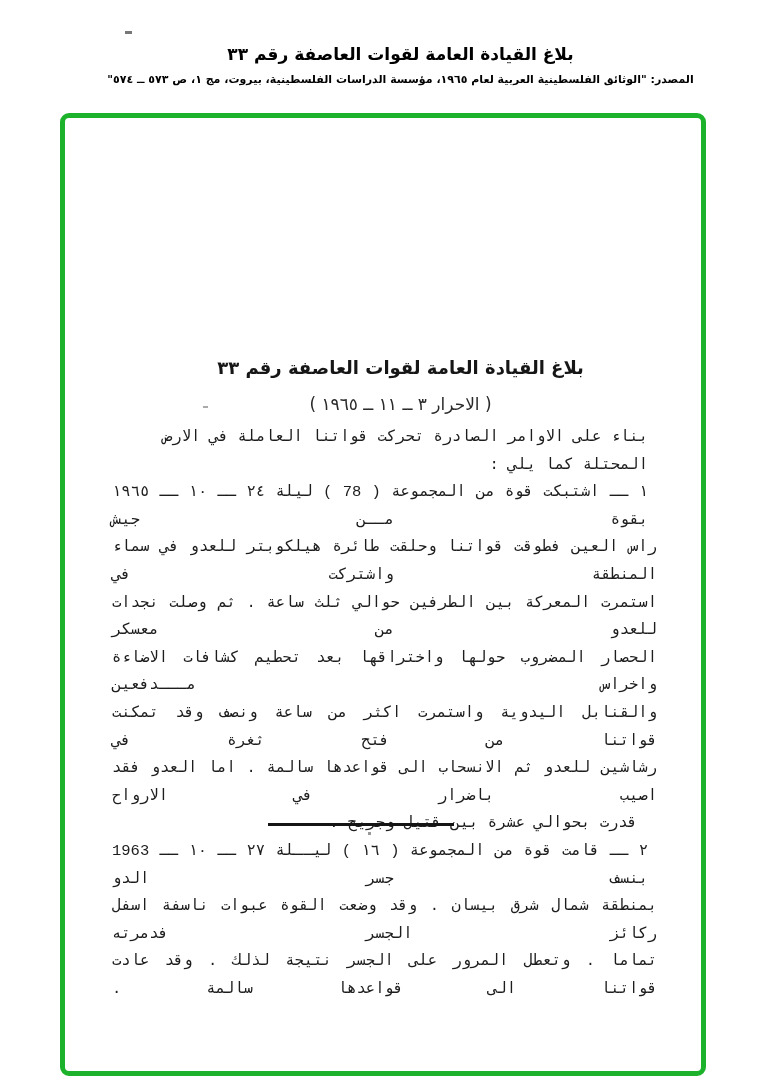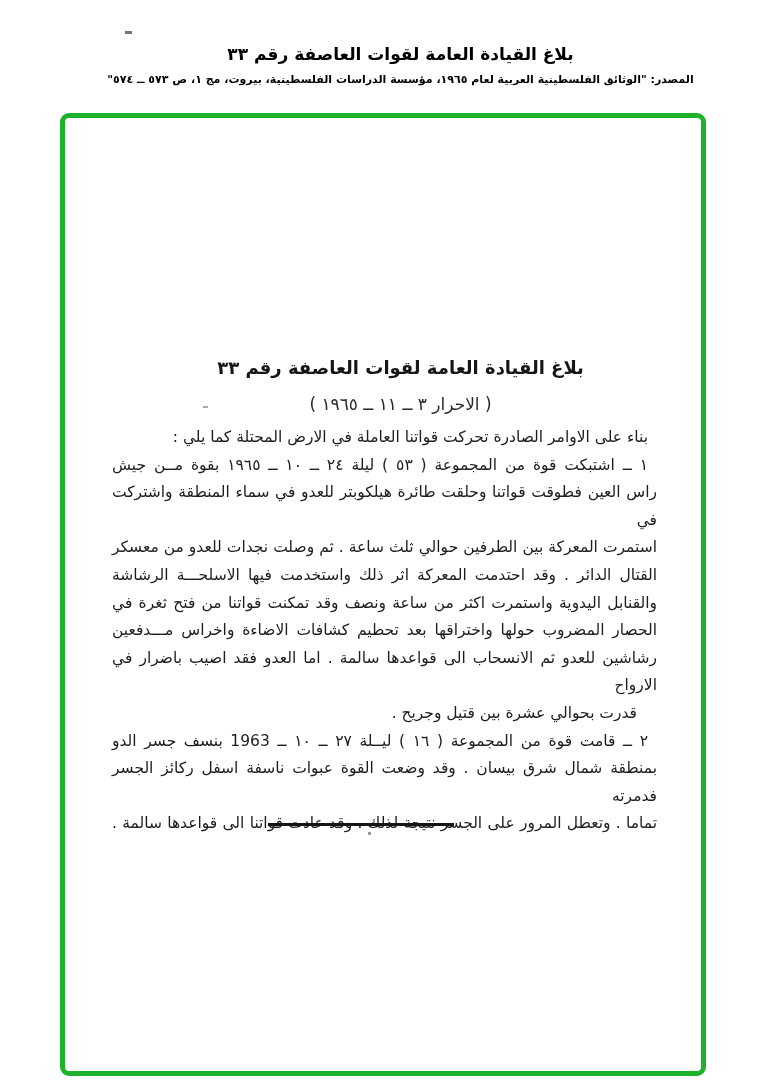--- a/index.html
+++ b/index.html
@@ -65,20 +65,21 @@
   }
   .doc-body {
     position: absolute;
     top: 424px;
     left: 112px;
     width: 545px;
     direction: rtl;
     font-size: 15.5px;
     line-height: 27.6px;
     color: #1d1d1d;
+    font-family: Liberation Mono, monospace;
   }
   .ln { text-align: right; }
   .ln.justify { text-align: justify; text-align-last: justify; }
   .ln.indent { padding-right: 9px; }
   .ln.short-indent { padding-right: 20px; }
 
   .divider {
     position: absolute;
     top: 823px; left: 268px;
     width: 186px; height: 3px;
@@ -104,26 +105,25 @@
   <div class="speck speck-a"></div>
 
   <div class="scan-frame" style="border-color: rgb(28, 178, 43);"></div>
 
   <div class="doc-title">بلاغ القيادة العامة لقوات العاصفة رقم ٣٣</div>
   <div class="doc-subtitle">( الاحرار ٣ ــ ١١ ــ ١٩٦٥ )</div>
   <div class="speck speck-b"></div>
 
   <div class="doc-body">
     <div class="ln indent">بناء على الاوامر الصادرة تحركت قواتنا العاملة في الارض المحتلة كما يلي :</div>
-    <div class="ln indent justify">١ ــ اشتبكت قوة من المجموعة ( ٥٣ ) ليلة ٢٤ ــ ١٠ ــ ١٩٦٥ بقوة مــن جيش</div>
+    <div class="ln indent justify">١ ــ اشتبكت قوة من المجموعة ( 78 ) ليلة ٢٤ ــ ١٠ ــ ١٩٦٥ بقوة مــن جيش</div>
     <div class="ln justify">راس العين فطوقت قواتنا وحلقت طائرة هيلكوبتر للعدو في سماء المنطقة واشتركت في</div>
     <div class="ln justify">استمرت المعركة بين الطرفين حوالي ثلث ساعة . ثم وصلت نجدات للعدو من معسكر</div>
-    <div class="ln justify">القتال الدائر . وقد احتدمت المعركة اثر ذلك واستخدمت فيها الاسلحـــة الرشاشة</div>
+    <div class="ln justify">الحصار المضروب حولها واختراقها بعد تحطيم كشافات الاضاءة واخراس مـــدفعين</div>
     <div class="ln justify">والقنابل اليدوية واستمرت اكثر من ساعة ونصف وقد تمكنت قواتنا من فتح ثغرة في</div>
-    <div class="ln justify">الحصار المضروب حولها واختراقها بعد تحطيم كشافات الاضاءة واخراس مـــدفعين</div>
     <div class="ln justify">رشاشين للعدو ثم الانسحاب الى قواعدها سالمة . اما العدو فقد اصيب باضرار في الارواح</div>
     <div class="ln short-indent">قدرت بحوالي عشرة بين قتيل وجريح .</div>
     <div class="ln indent justify">٢ ــ قامت قوة من المجموعة ( ١٦ ) ليــلة ٢٧ ــ ١٠ ــ 1963 بنسف جسر الدو</div>
     <div class="ln justify">بمنطقة شمال شرق بيسان . وقد وضعت القوة عبوات ناسفة اسفل ركائز الجسر فدمرته</div>
     <div class="ln justify">تماما . وتعطل المرور على الجسر نتيجة لذلك . وقد عادت قواتنا الى قواعدها سالمة .</div>
   </div>
 
   <div class="divider"></div>
   <div class="speck speck-c"></div>
 

